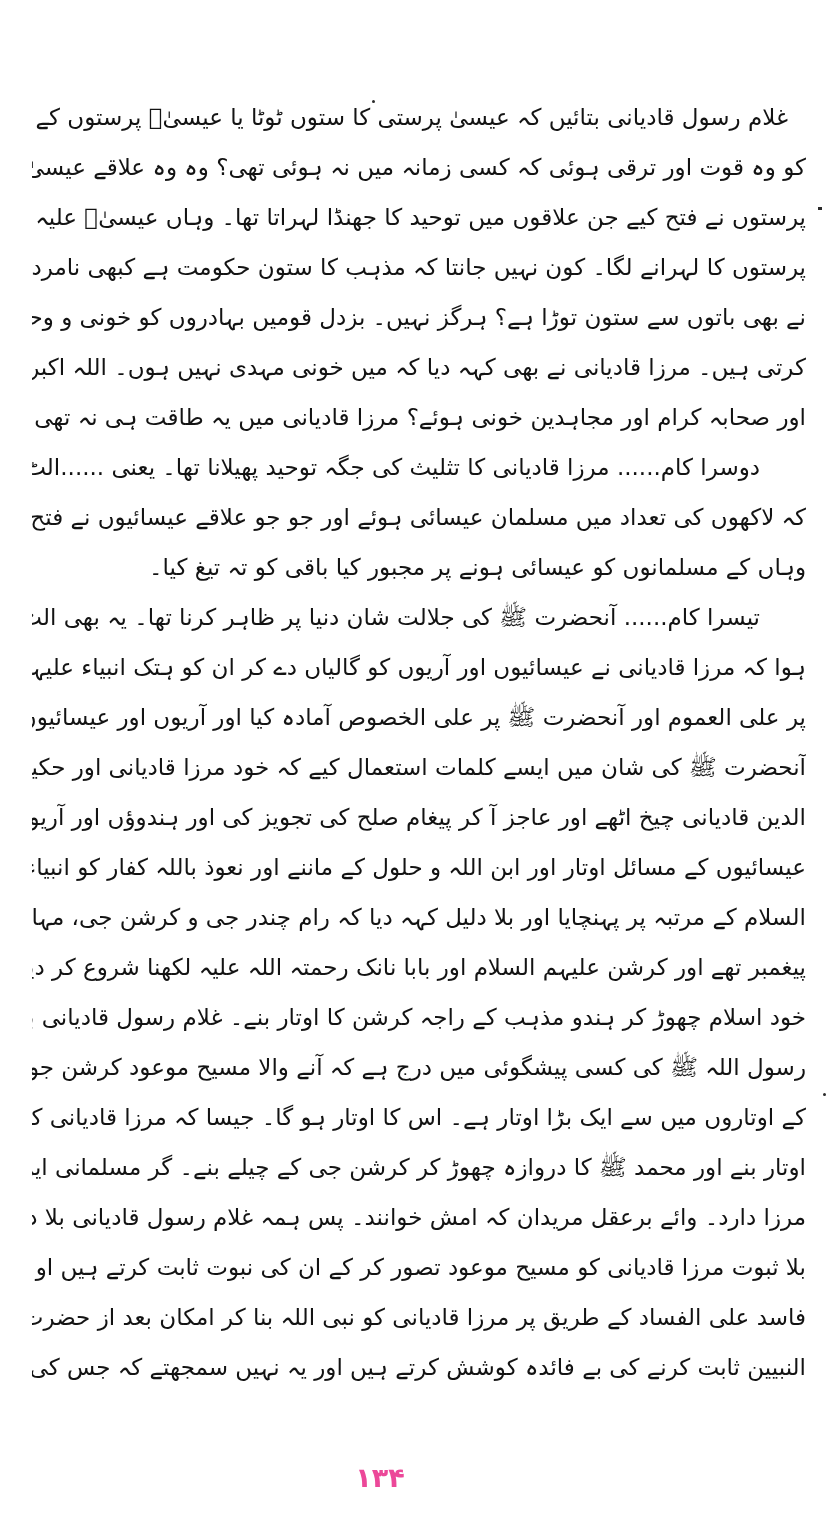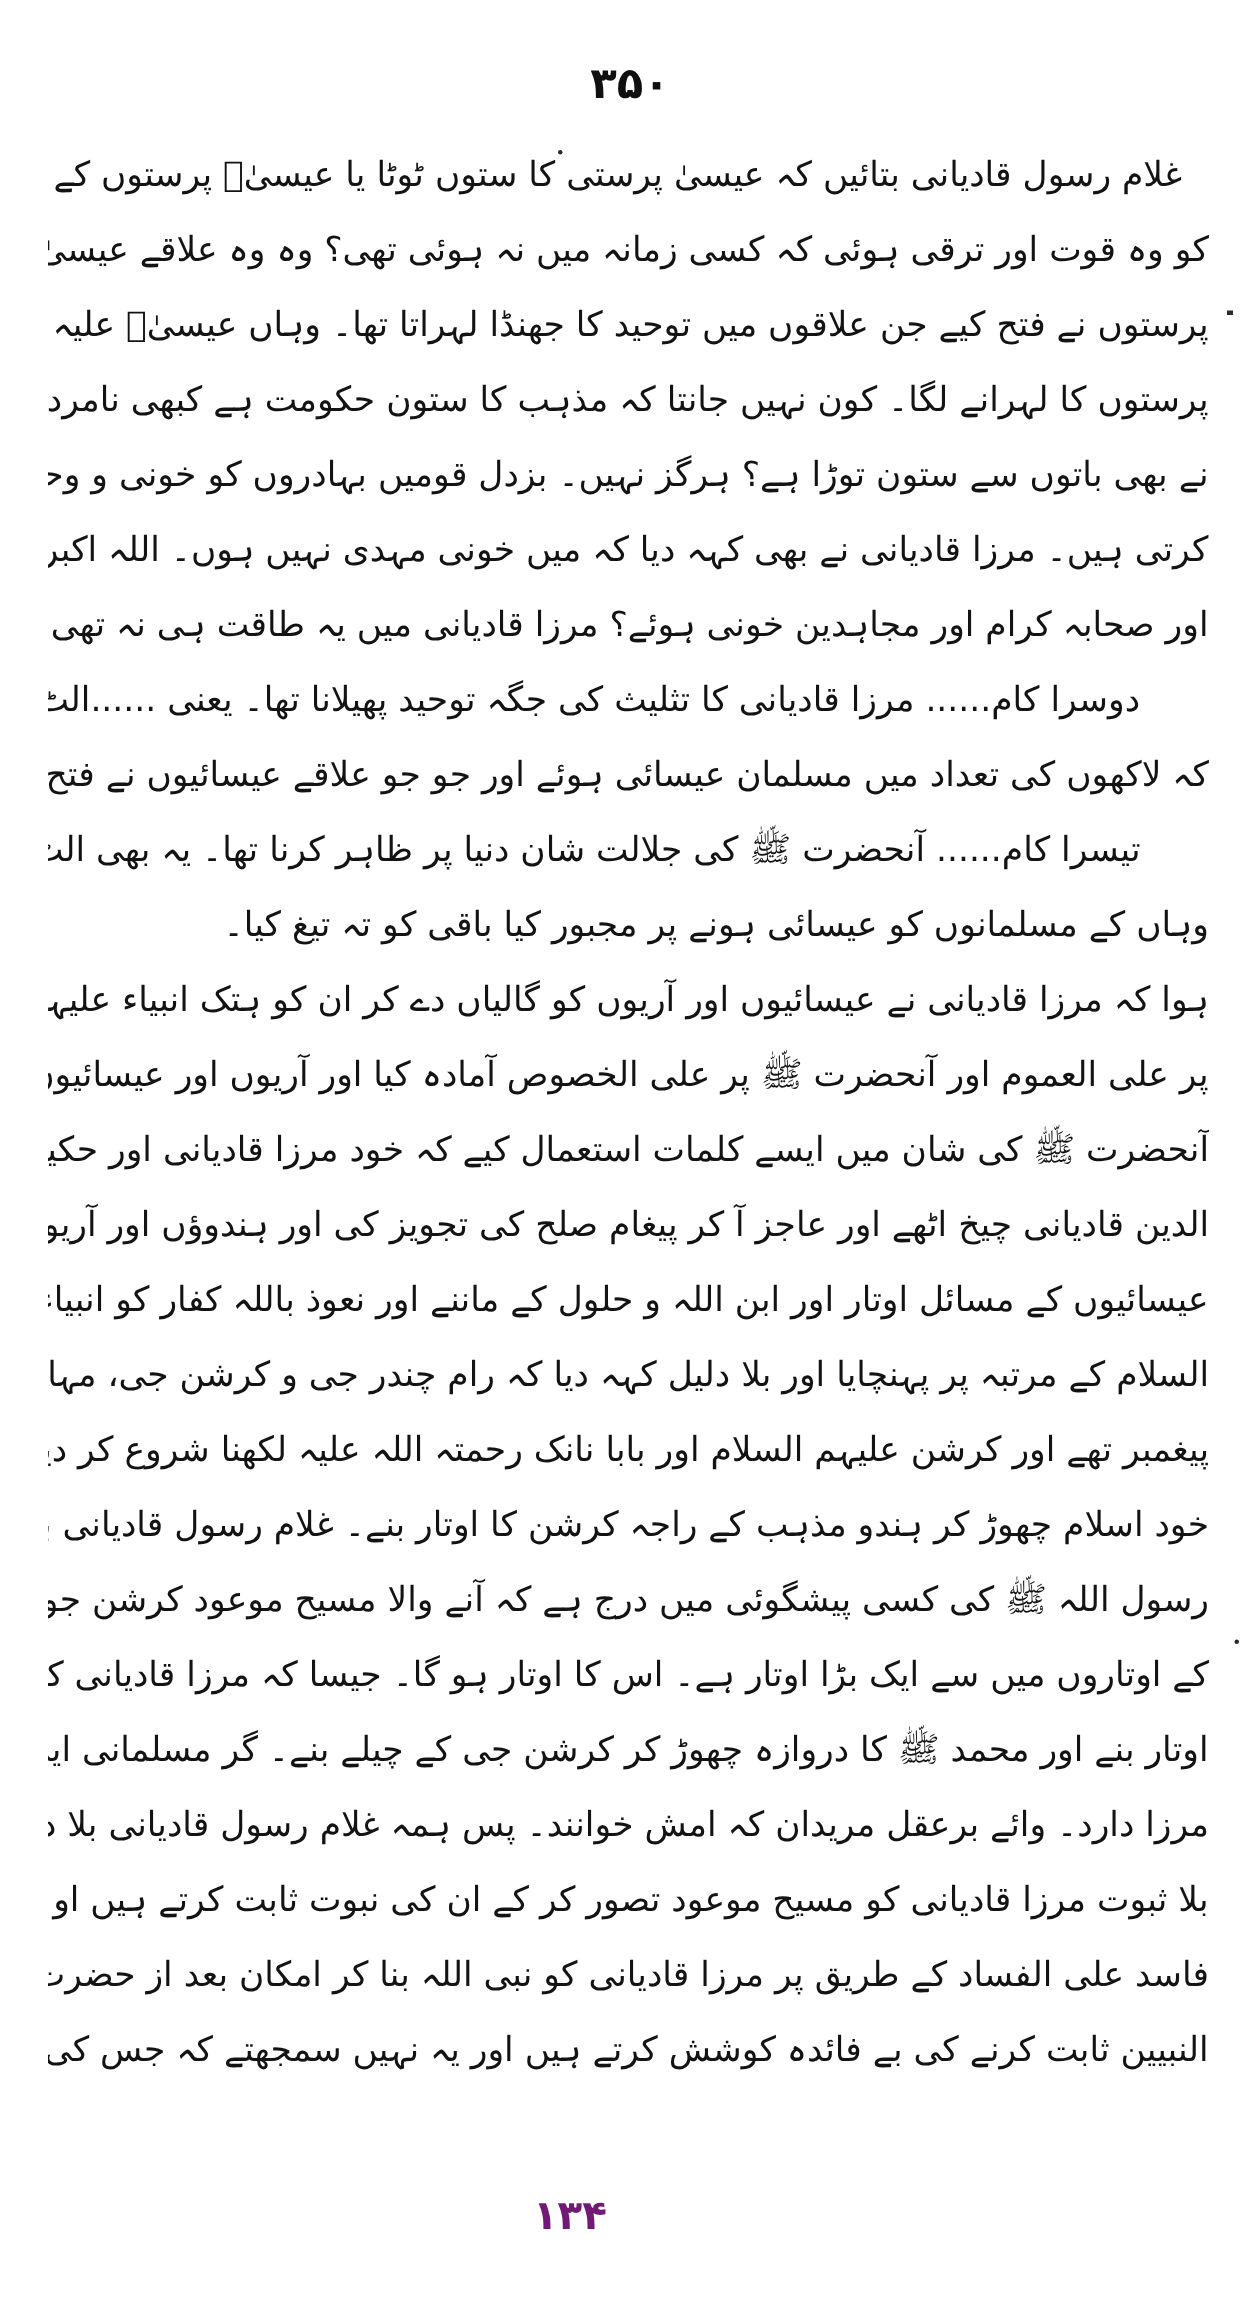--- a/index.html
+++ b/index.html
@@ -54,51 +54,50 @@
   .i2 { text-indent: 46px; }
   .page-number-bottom {
     position: absolute;
     top: 1462px;
     left: 80px;
     right: 160px;
     text-align: center;
     font-size: 27px;
     font-weight: bold;
     letter-spacing: 1px;
-    color: #701a75;
+    color: #ec4899;
   }
   
   .speck {
     position: absolute;
     background: #2a2a2a;
     border-radius: 50%;
   }
   .speck.s1 { width: 4px; height: 3px; top: 207px; left: 818px; border-radius: 0; }
   .speck.s2 { width: 3px; height: 3px; top: 1093px; left: 823px; }
   .speck.s3 { width: 3px; height: 3px; top: 100px; left: 372px; }
 </style>
 </head>
 <body>
 
 <div class="page">
 
-  <div class="page-number-top">۳۵۰</div>
 
   <div class="text-block">
     <div class="line i1">غلام رسول قادیانی بتائیں کہ عیسیٰ پرستی کا ستوں ٹوٹا یا عیسیٰؑ پرستوں کے ستوں</div>
     <div class="line">کو وہ قوت اور ترقی ہوئی کہ کسی زمانہ میں نہ ہوئی تھی؟ وہ وہ علاقے عیسیٰؑ علیہ السلام</div>
     <div class="line">پرستوں نے فتح کیے جن علاقوں میں توحید کا جھنڈا لہراتا تھا۔ وہاں عیسیٰؑ علیہ السلام</div>
     <div class="line">پرستوں کا لہرانے لگا۔ کون نہیں جانتا کہ مذہب کا ستون حکومت ہے کبھی نامردوں ہیجڑوں</div>
     <div class="line">نے بھی باتوں سے ستون توڑا ہے؟ ہرگز نہیں۔ بزدل قومیں بہادروں کو خونی و وحشی کہا</div>
     <div class="line">کرتی ہیں۔ مرزا قادیانی نے بھی کہہ دیا کہ میں خونی مہدی نہیں ہوں۔ اللہ اکبر رسول اللہ</div>
     <div class="line">اور صحابہ کرام اور مجاہدین خونی ہوئے؟ مرزا قادیانی میں یہ طاقت ہی نہ تھی کون دانت</div>
     <div class="line i2">دوسرا کام...... مرزا قادیانی کا تثلیث کی جگہ توحید پھیلانا تھا۔ یعنی ......الٹ ہوا</div>
     <div class="line">کہ لاکھوں کی تعداد میں مسلمان عیسائی ہوئے اور جو جو علاقے عیسائیوں نے فتح کیے</div>
+    <div class="line pend">وہاں کے مسلمانوں کو عیسائی ہونے پر مجبور کیا باقی کو تہ تیغ کیا۔</div>
     <div class="line i2">تیسرا کام...... آنحضرت ﷺ کی جلالت شان دنیا پر ظاہر کرنا تھا۔ یہ بھی الٹ</div>
-    <div class="line pend">وہاں کے مسلمانوں کو عیسائی ہونے پر مجبور کیا باقی کو تہ تیغ کیا۔</div>
     <div class="line">ہوا کہ مرزا قادیانی نے عیسائیوں اور آریوں کو گالیاں دے کر ان کو ہتک انبیاء علیہم السلام</div>
     <div class="line">پر علی العموم اور آنحضرت ﷺ پر علی الخصوص آمادہ کیا اور آریوں اور عیسائیوں نے</div>
     <div class="line">آنحضرت ﷺ کی شان میں ایسے کلمات استعمال کیے کہ خود مرزا قادیانی اور حکیم نور</div>
     <div class="line">الدین قادیانی چیخ اٹھے اور عاجز آ کر پیغام صلح کی تجویز کی اور ہندوؤں اور آریوں اور</div>
     <div class="line">عیسائیوں کے مسائل اوتار اور ابن اللہ و حلول کے ماننے اور نعوذ باللہ کفار کو انبیاء علیہم</div>
     <div class="line">السلام کے مرتبہ پر پہنچایا اور بلا دلیل کہہ دیا کہ رام چندر جی و کرشن جی، مہادیو جی وغیرہم</div>
     <div class="line">پیغمبر تھے اور کرشن علیہم السلام اور بابا نانک رحمتہ اللہ علیہ لکھنا شروع کر دیا بلکہ مرزا قادیانی</div>
     <div class="line">خود اسلام چھوڑ کر ہندو مذہب کے راجہ کرشن کا اوتار بنے۔ غلام رسول قادیانی بتائیں کہ</div>
     <div class="line">رسول اللہ ﷺ کی کسی پیشگوئی میں درج ہے کہ آنے والا مسیح موعود کرشن جو ہندو مذہب</div>
     <div class="line">کے اوتاروں میں سے ایک بڑا اوتار ہے۔ اس کا اوتار ہو گا۔ جیسا کہ مرزا قادیانی کرشن</div>

